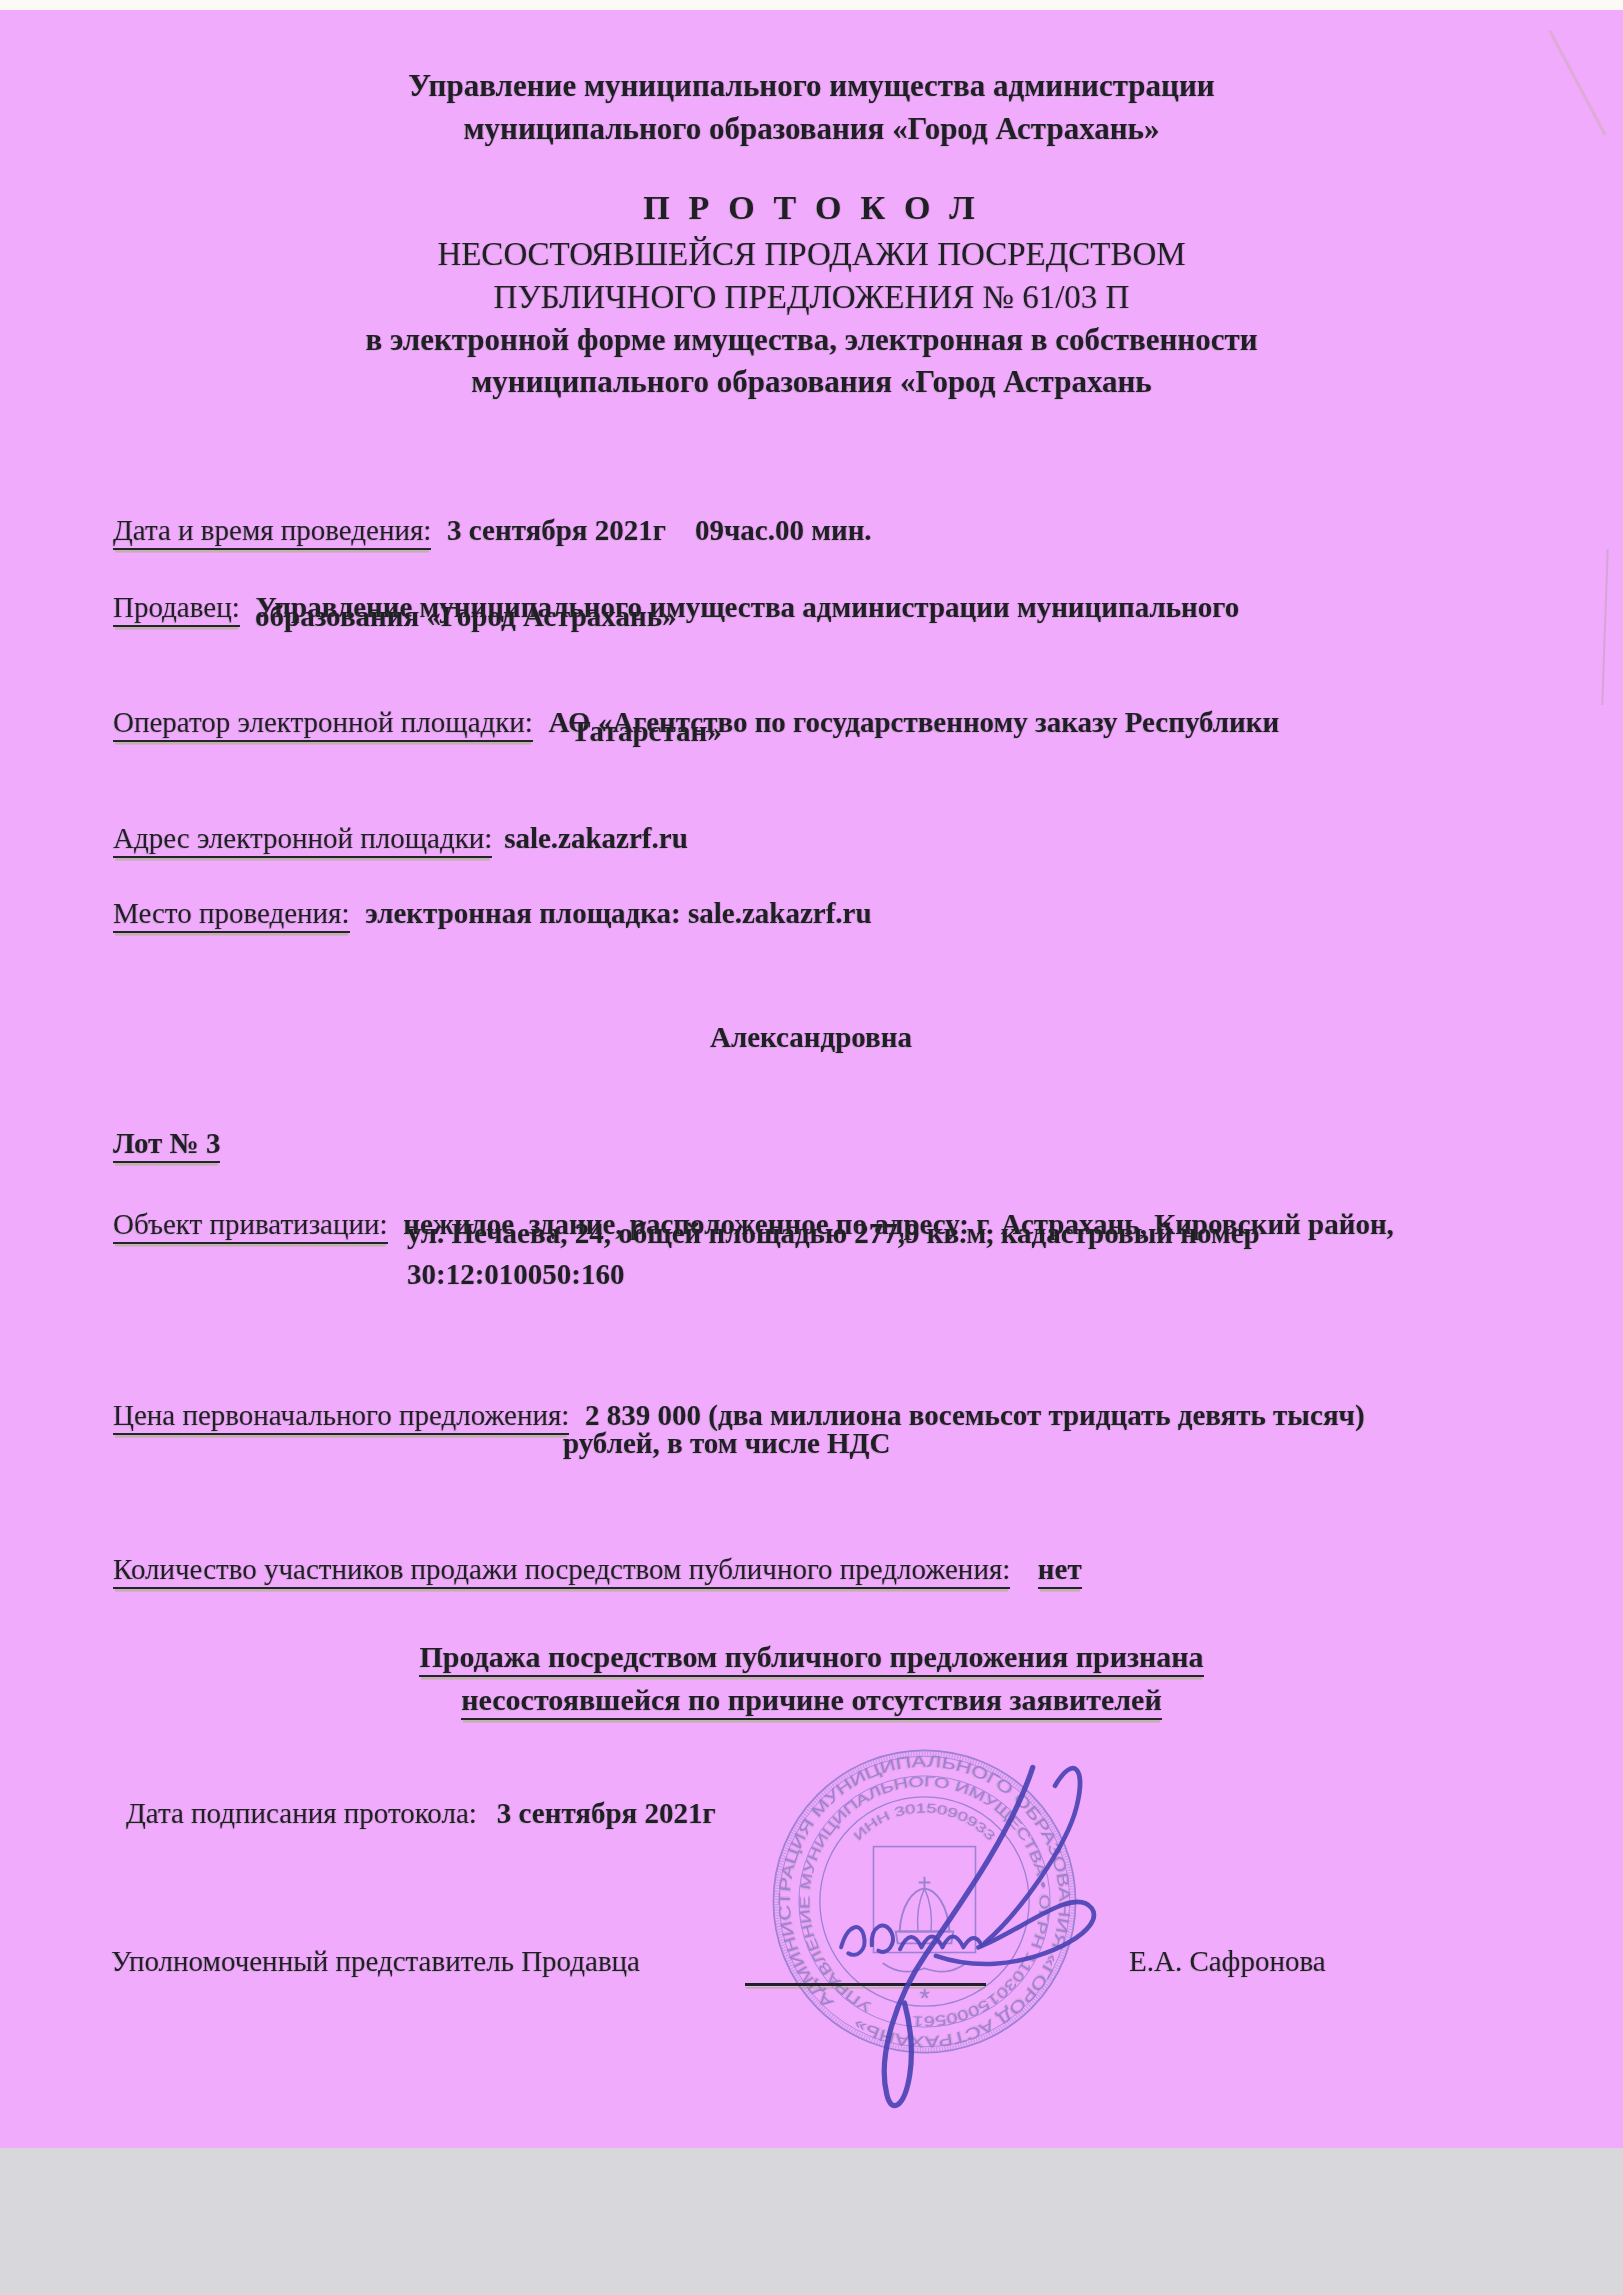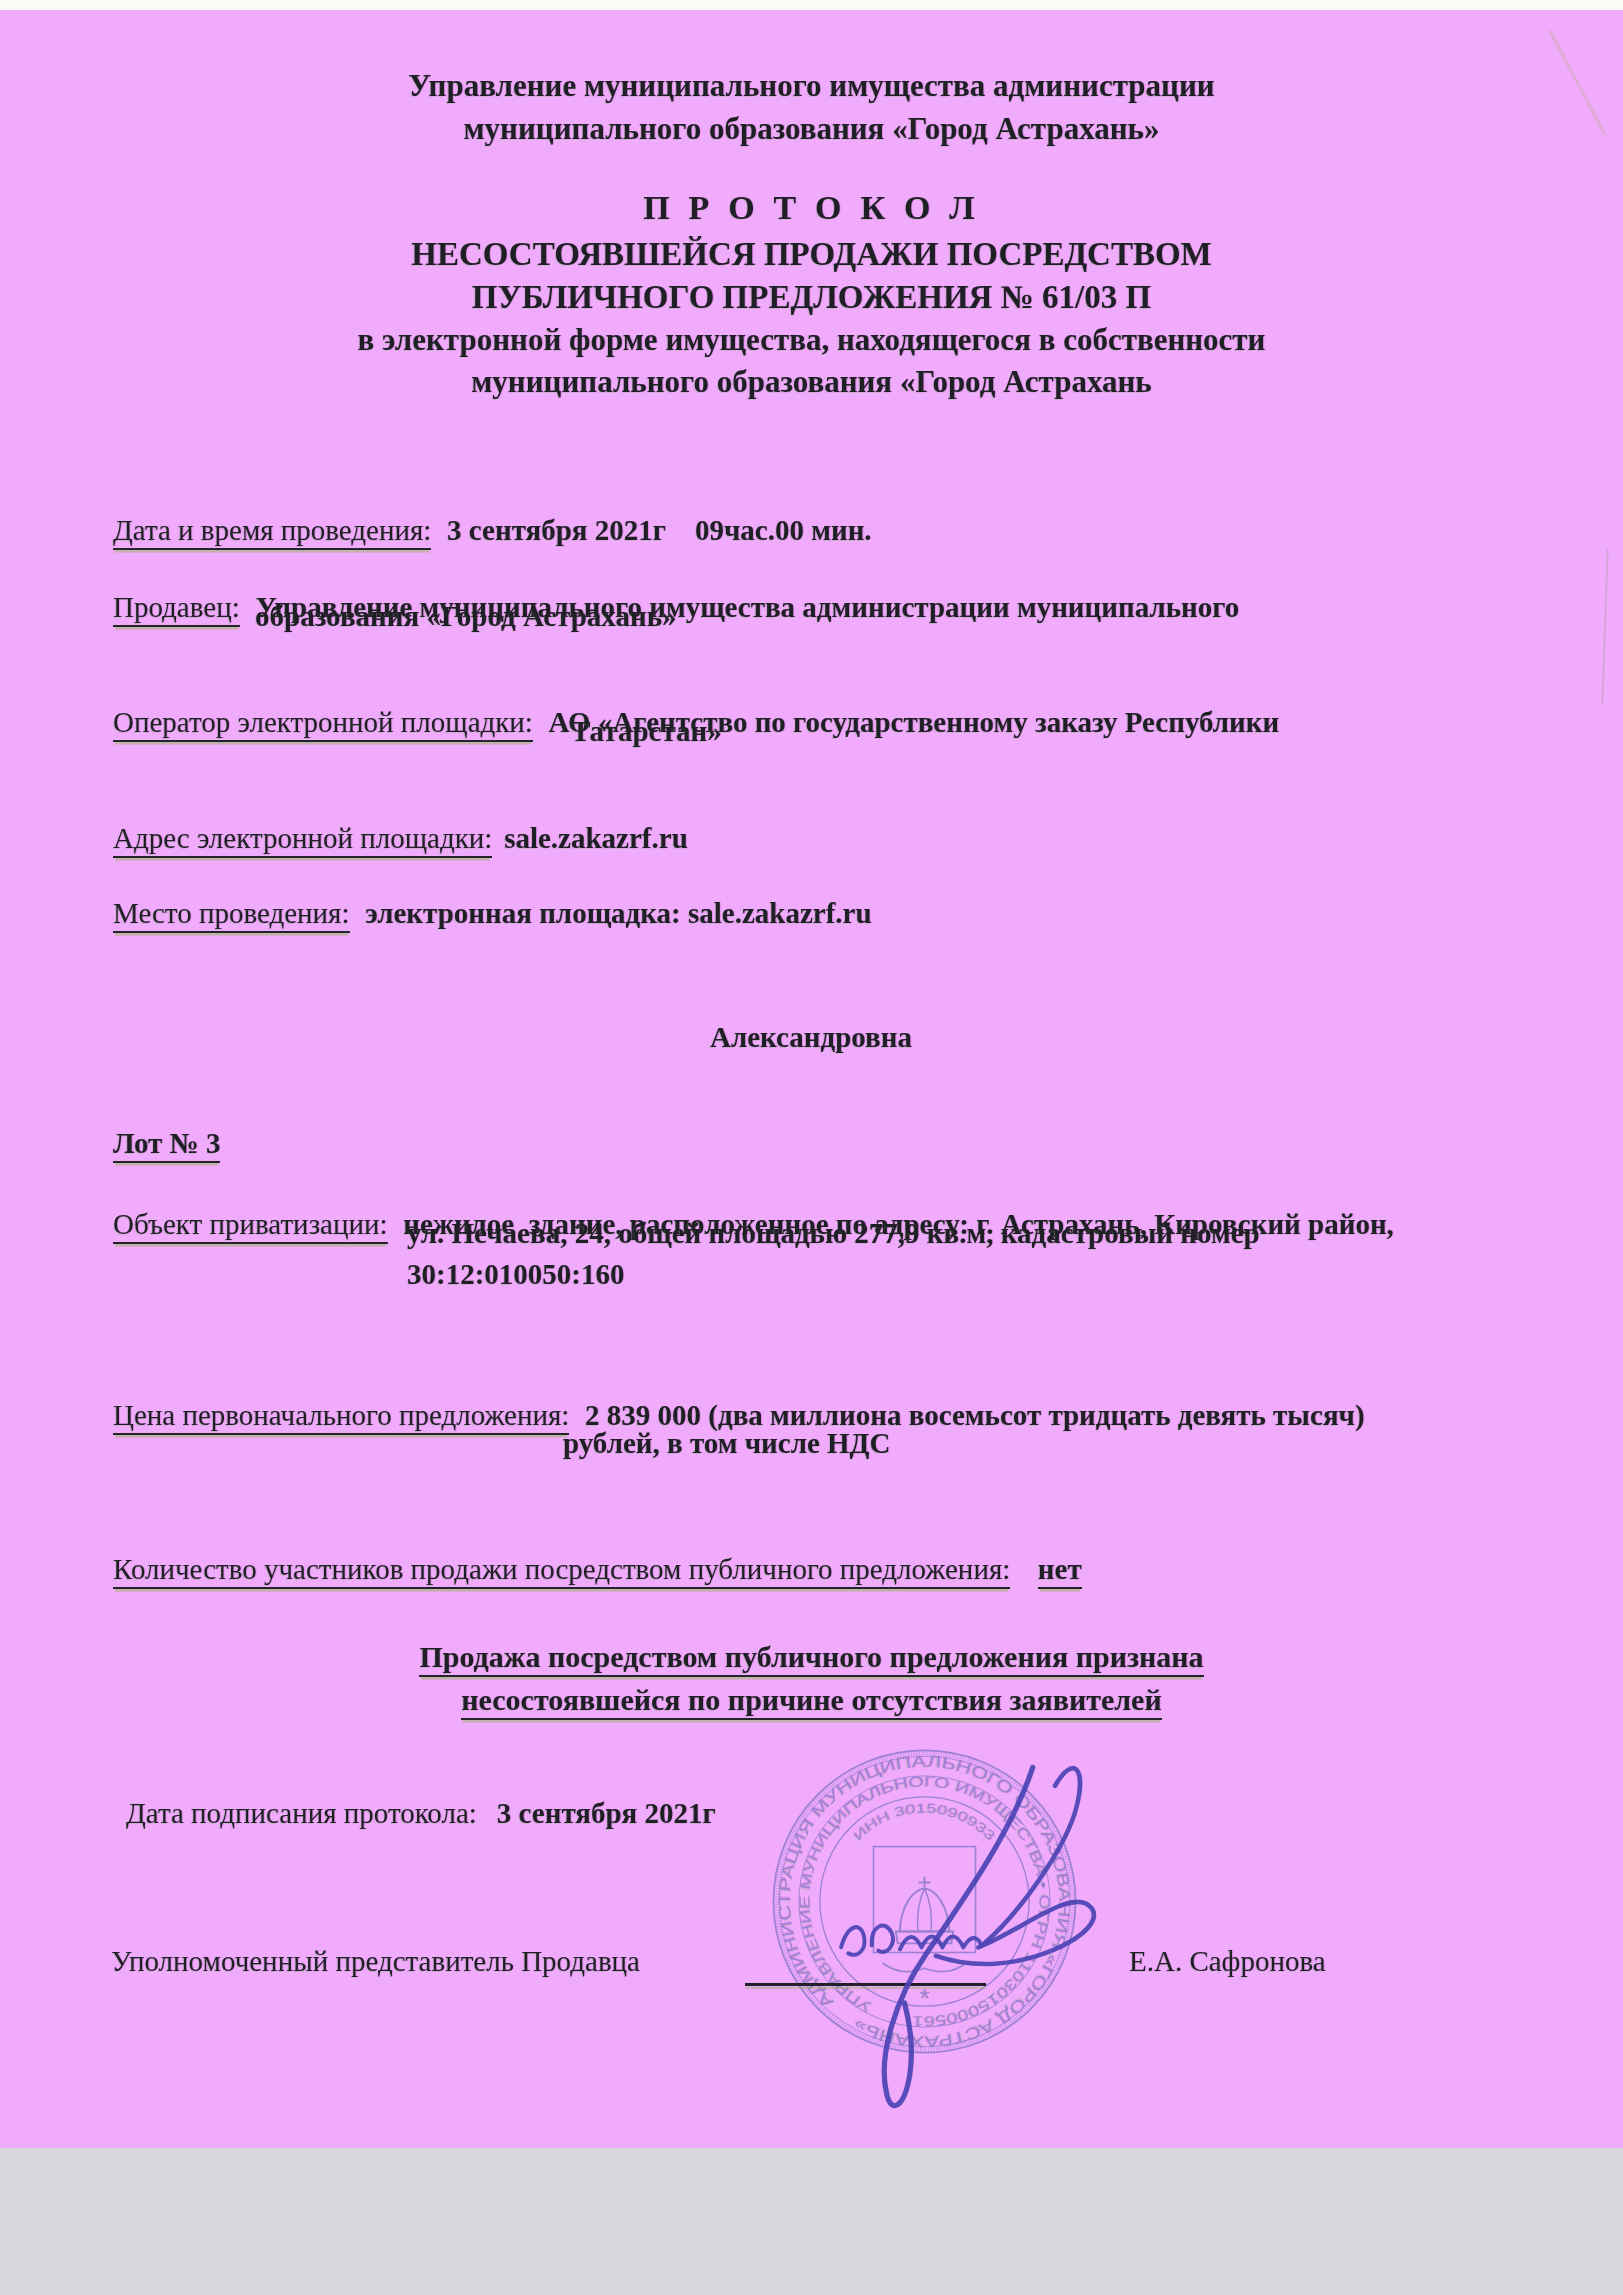--- a/index.html
+++ b/index.html
@@ -18,21 +18,21 @@
   .crease-corner{position:absolute;left:1576px;top:23.6px;width:2.6px;height:118px;
     background:rgba(186,172,140,.35);transform:rotate(-28deg);}
 
   .abs{position:absolute;}
   .center-line{position:absolute;left:0;width:1623px;text-align:center;}
   .bold{font-weight:bold;}
   .u{border-bottom:2.6px solid #24242b;box-shadow:0 4.6px 0 -2px rgba(118,184,44,.38);padding-bottom:2px;}
 
   .org{font-size:31px;font-weight:bold;}
   .t1{font-size:34px;font-weight:bold;letter-spacing:5.2px;}
-  .t2{font-size:33px;font-weight:bold;text-align:center;}
+  .t2{font-size:33px;font-weight:normal;text-align:center;}
   .t3{font-size:31px;font-weight:bold;}
 
   .field{position:absolute;left:84px;font-size:29px;white-space:pre-wrap;}
   .cont{position:absolute;font-size:29px;font-weight:bold;white-space:pre-wrap;}
   .lbl{white-space:pre-wrap;}
   .value{font-weight:bold;margin-left:15.7px;white-space:pre-wrap;}
 
   .verdict{font-size:30px;font-weight:bold;}
   .footnote{font-size:26px;font-weight:bold;font-style:italic;}
 
@@ -51,21 +51,21 @@
   <div class="scan-edge"></div>
   <div class="crease-corner"></div>
   <div class="crease-right"></div>
 
   <div class="center-line org" style="top:68px;">Управление муниципального имущества администрации</div>
   <div class="center-line org" style="top:111px;">муниципального образования «Город Астрахань»</div>
 
   <div class="center-line t1" style="top:189px;">П Р О Т О К О Л</div>
   <div class="center-line t2" style="top:236px;">НЕСОСТОЯВШЕЙСЯ  ПРОДАЖИ  ПОСРЕДСТВОМ</div>
   <div class="center-line t2" style="top:279px;">ПУБЛИЧНОГО ПРЕДЛОЖЕНИЯ  № 61/03 П</div>
-  <div class="center-line t3" style="top:322px;">в электронной форме имущества, находящегося  в собственности</div>
+  <div class="center-line t3" style="top:322px;">в электронной форме имущества, электронная  в собственности</div>
   <div class="center-line t3" style="top:364px;">муниципального образования «Город Астрахань</div>
 
   <div class="field" style="top:481px;">
     <span class="lbl u">Дата и время проведения:</span><span class="value">3 сентября 2021г    09час.00 мин.</span>
   </div>
 
   <div class="field" style="top:558px;">
     <span class="lbl u">Продавец:</span><span class="value">Управление муниципального имущества администрации муниципального</span>
   </div>
   <div class="cont" style="top:600px;left:255px;">образования «Город Астрахань»</div>

